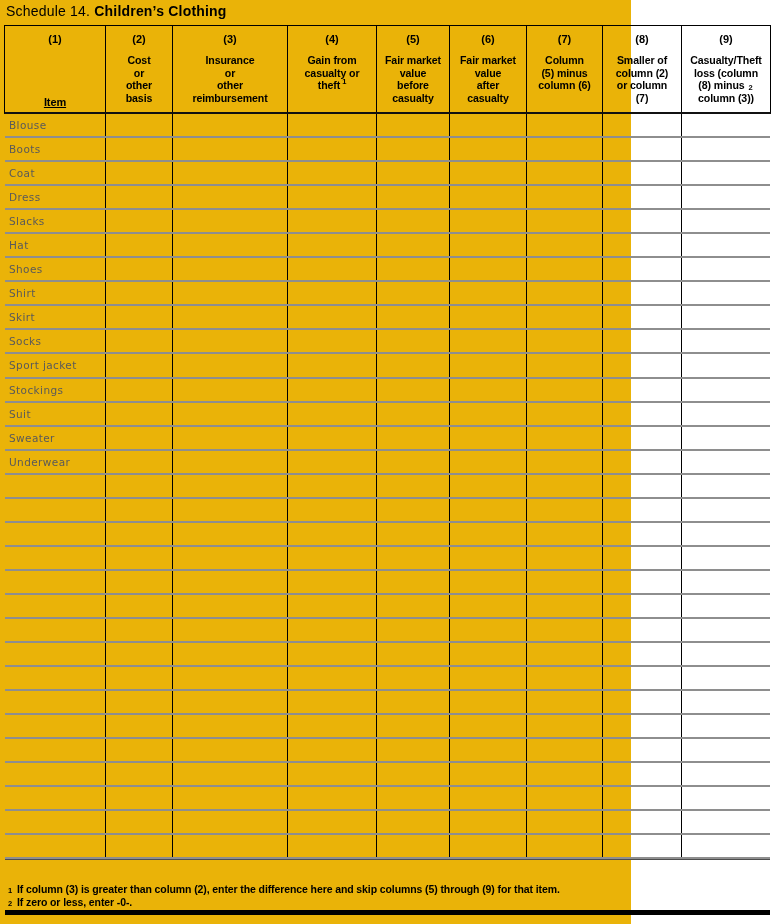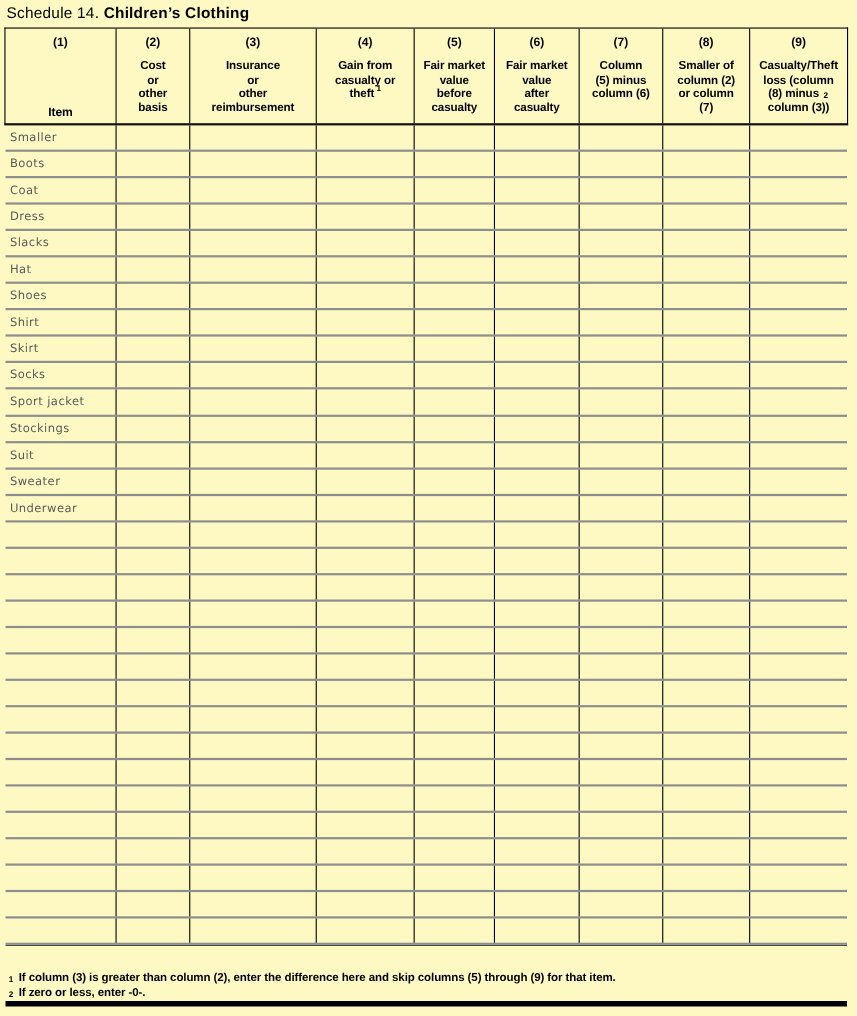--- a/index.html
+++ b/index.html
@@ -1,37 +1,37 @@
 <!DOCTYPE html>
 <html><head>
 <meta charset="utf-8">
 <style>
   * { margin:0; padding:0; box-sizing:border-box; }
   html,body { width:779px; height:924px; background:#ffffff; overflow:hidden;
               font-family:"Liberation Sans", sans-serif; color:#000; }
-  .page { position:relative; width:779px; height:924px; background:#fef9c3; }
+  .page { position:relative; width:631px; height:924px; background:#eab308; }
 
   
   .title { position:absolute; left:6px; top:3px; font-size:14px; letter-spacing:.2px; white-space:nowrap; }
   .title .bold { font-weight:bold; }
 
   
   .tbl { position:absolute; left:5px; top:25px; width:765px; }
   .c1{width:101px}.c2{width:67px}.c3{width:115px}.c4{width:89px}.c5{width:73px}
   .c6{width:77px}.c7{width:76px}.c8{width:79px}.c9{width:88px}
 
   
   .hrow { display:flex; width:767px; margin-left:-1px; height:89px;
           border:1px solid #000; border-bottom:2px solid #111; }
   .hcell { display:flex; flex-direction:column; align-items:center; text-align:center;
            padding-top:7px; border-right:1px solid #000; font-weight:bold; overflow:hidden; }
   .hcell:last-child { border-right:none; }
   .hnum { font-size:11px; line-height:13px; }
   .hlabel { font-size:10.6px; line-height:12.5px; white-space:pre-line; margin-top:8px; letter-spacing:-.1px; }
-  .hcell.c1 .hlabel { margin-top:auto; margin-bottom:4px; font-size:11px; }
+  .hcell.c1 .hlabel { margin-top:auto; margin-bottom:4px; font-size:11px;text-decoration:underline; }
   .fnref  { font-size:7.5px; vertical-align:super; margin-left:2px; line-height:0; }
   .fnref2 { font-size:7.5px; vertical-align:-1px; margin:0 1px 0 4px; line-height:0; }
 
   
   .tbody { width:765px; border-bottom:1px solid #4d4d4d; }
   .brow { display:flex; height:24.05px; border-bottom:2px solid #8e8e8e; }
   .bcell { border-right:1px solid #000; height:100%; }
   .bcell.c9 { border-right:none; }
   .item-label { display:block; padding:5px 0 0 4px; font-size:10.5px; color:#5a5a5a;
                 letter-spacing:.4px; white-space:nowrap; font-family:"DejaVu Sans", sans-serif; }
@@ -114,21 +114,21 @@
         <div class="hlabel"><span>Casualty/Theft
 loss (column
 (8) minus</span><sub class="fnref2">2</sub><span>
 column (3))</span></div>
       </div>
     </div>
 
     <div class="tbody" id="table-body">
         <div class="brow">
           <div class="bcell c1">
-            <span class="item-label">Smaller</span>
+            <span class="item-label">Blouse</span>
           </div>
           <div class="bcell c2"></div>
           <div class="bcell c3"></div>
           <div class="bcell c4"></div>
           <div class="bcell c5"></div>
           <div class="bcell c6"></div>
           <div class="bcell c7"></div>
           <div class="bcell c8"></div>
           <div class="bcell c9"></div>
         </div>

